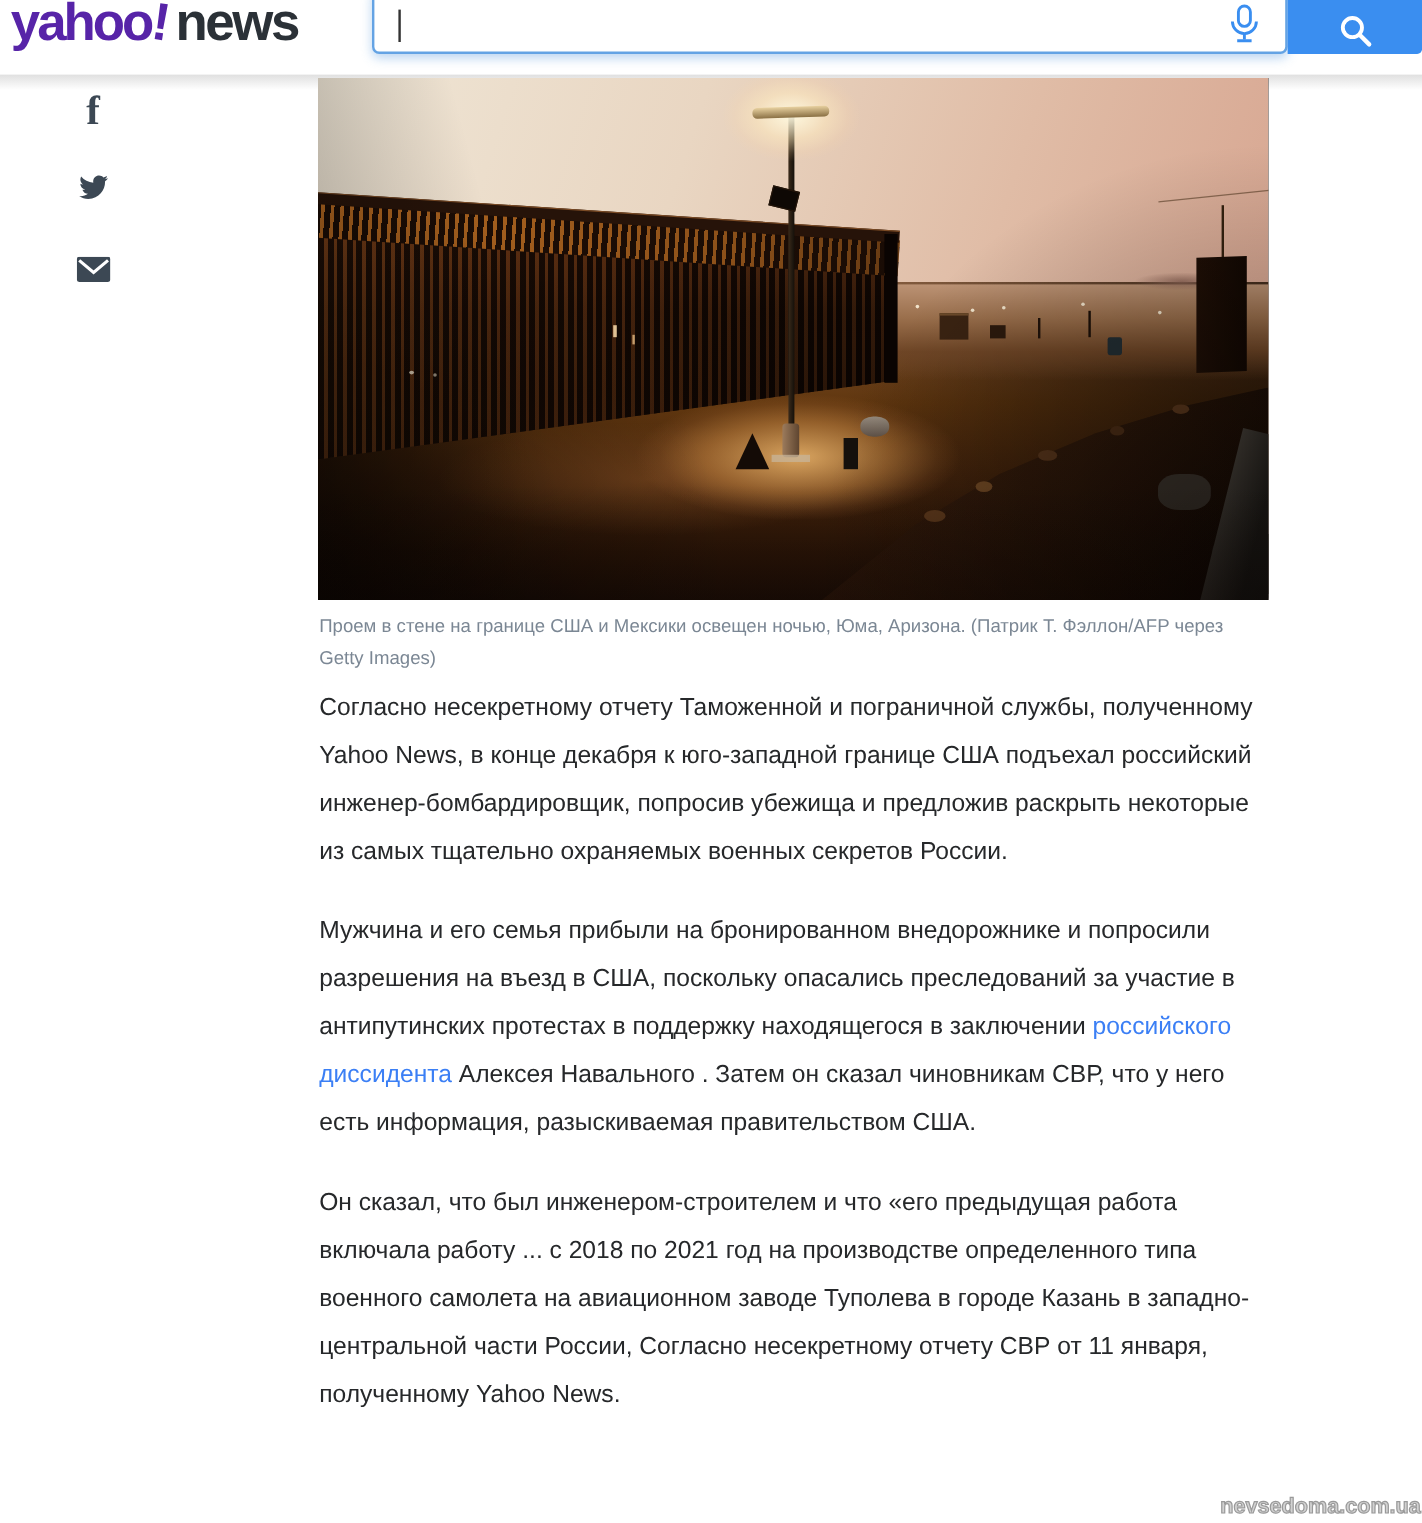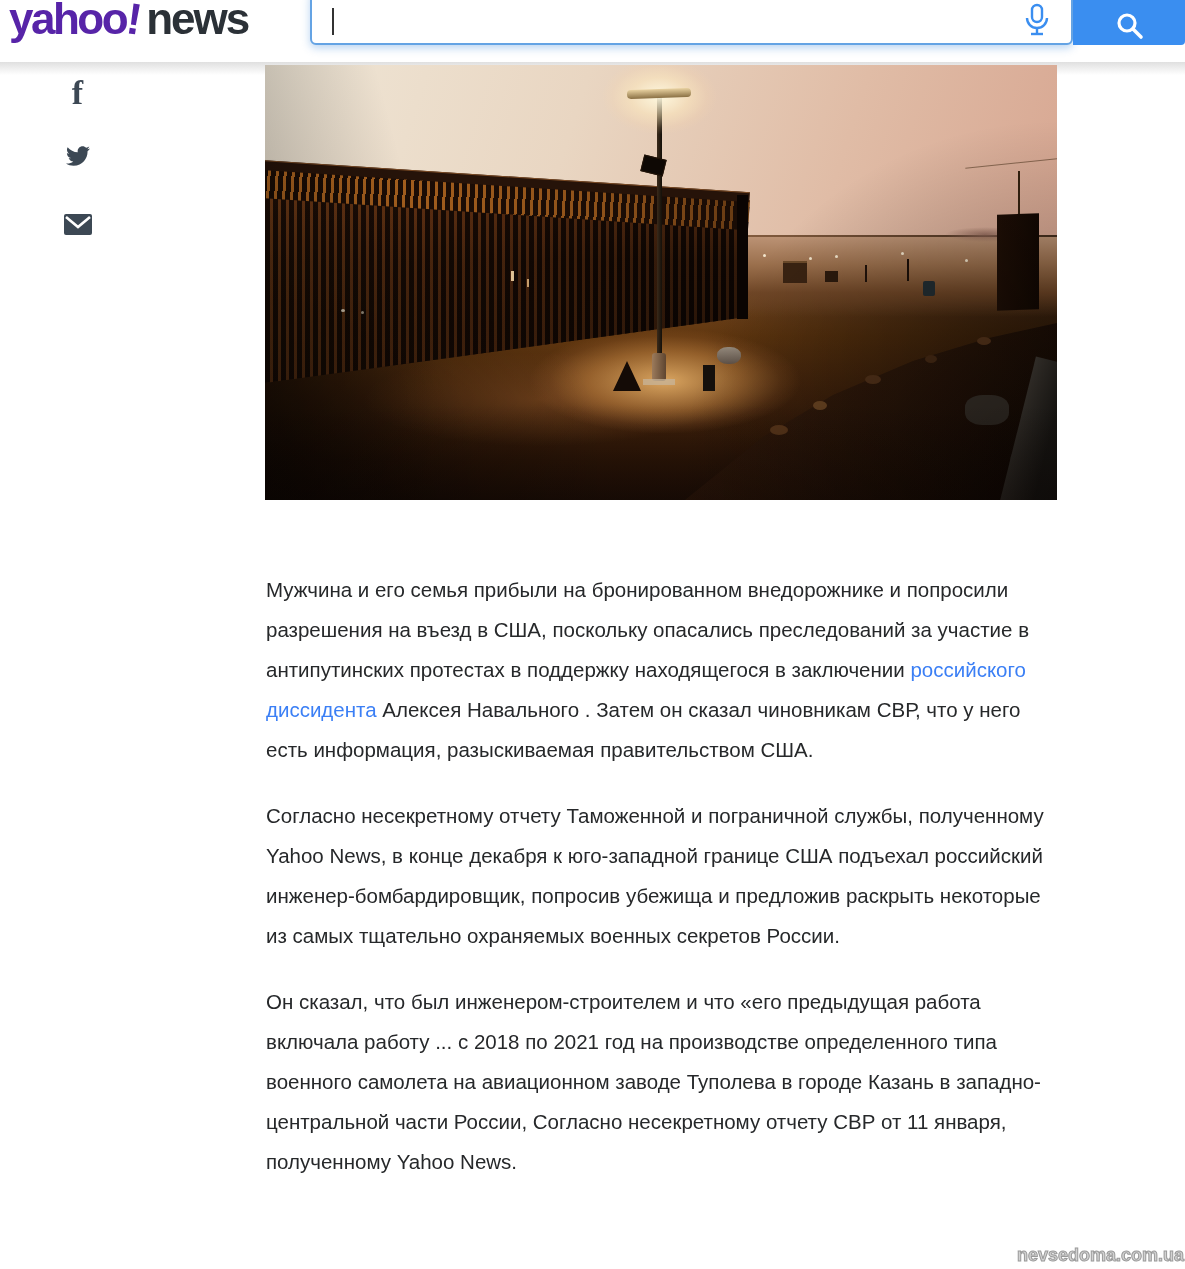--- a/index.html
+++ b/index.html
@@ -206,22 +206,23 @@
     <div class="ph-corner"></div>
     <div class="ph-pole"></div>
     <div class="ph-polebase"></div>
     <div class="ph-plate"></div>
     <div class="ph-panel"></div>
     <div class="ph-vig"></div>
     <div class="ph-glow"></div>
     <div class="ph-fixture"></div>
   </div>
 
+  <div class="caption">Проем в стене на границе США и Мексики освещен ночью, Юма, Аризона. (Патрик Т. Фэллон/AFP через Getty Images)</div>
 
   <div class="article">
+    <p>Согласно несекретному отчету Таможенной и пограничной службы, полученному Yahoo News, в конце декабря к юго-западной границе США подъехал российский инженер-бомбардировщик, попросив убежища и предложив раскрыть некоторые из самых тщательно охраняемых военных секретов России.</p>
     <p><span>Мужчина и его семья прибыли на бронированном внедорожнике и попросили разрешения на въезд в США, поскольку опасались преследований за участие в антипутинских протестах в поддержку находящегося в заключении </span><a>российского диссидента</a><span> Алексея Навального . Затем он сказал чиновникам СВР, что у него есть информация, разыскиваемая правительством США.</span></p>
-    <p>Согласно несекретному отчету Таможенной и пограничной службы, полученному Yahoo News, в конце декабря к юго-западной границе США подъехал российский инженер-бомбардировщик, попросив убежища и предложив раскрыть некоторые из самых тщательно охраняемых военных секретов России.</p>
     <p>Он сказал, что был инженером-строителем и что «его предыдущая работа включала работу ... с 2018 по 2021 год на производстве определенного типа военного самолета на авиационном заводе Туполева в городе Казань в западно-центральной части России, Согласно несекретному отчету СВР от 11 января, полученному Yahoo News.</p>
   </div>
 
   <div class="watermark">nevsedoma.com.ua</div>
 
 </div>
 
 </body></html>

